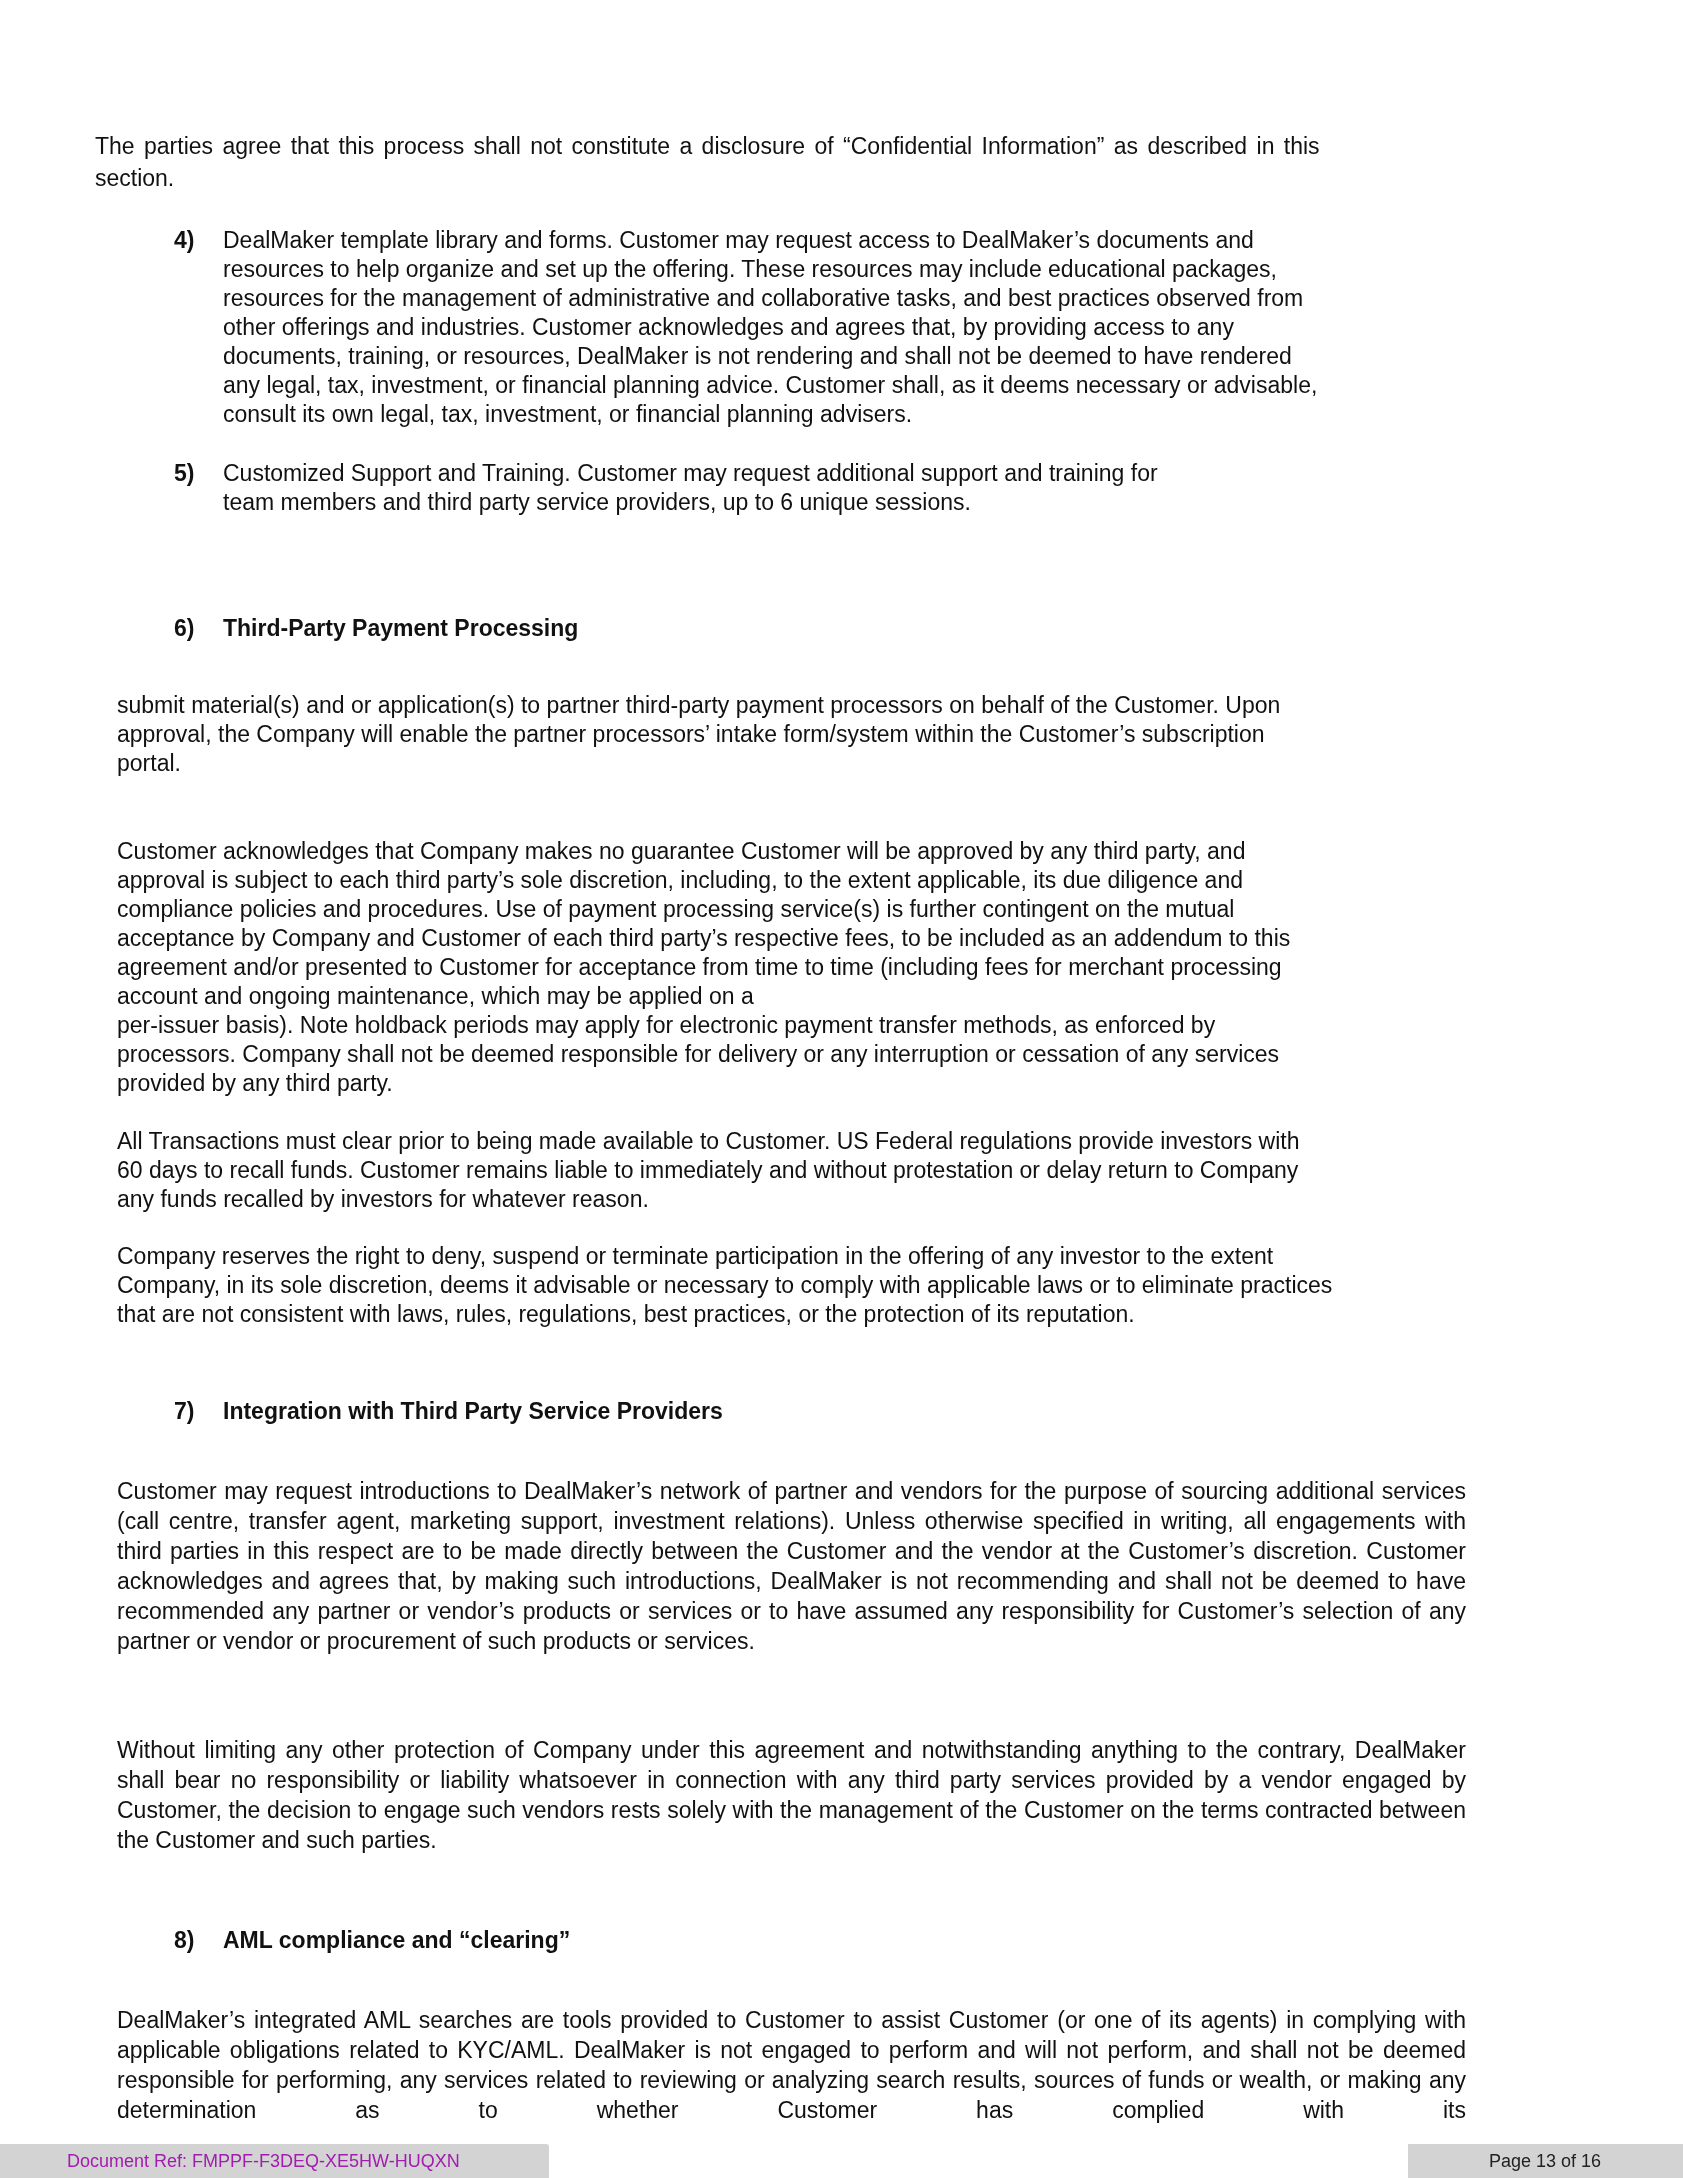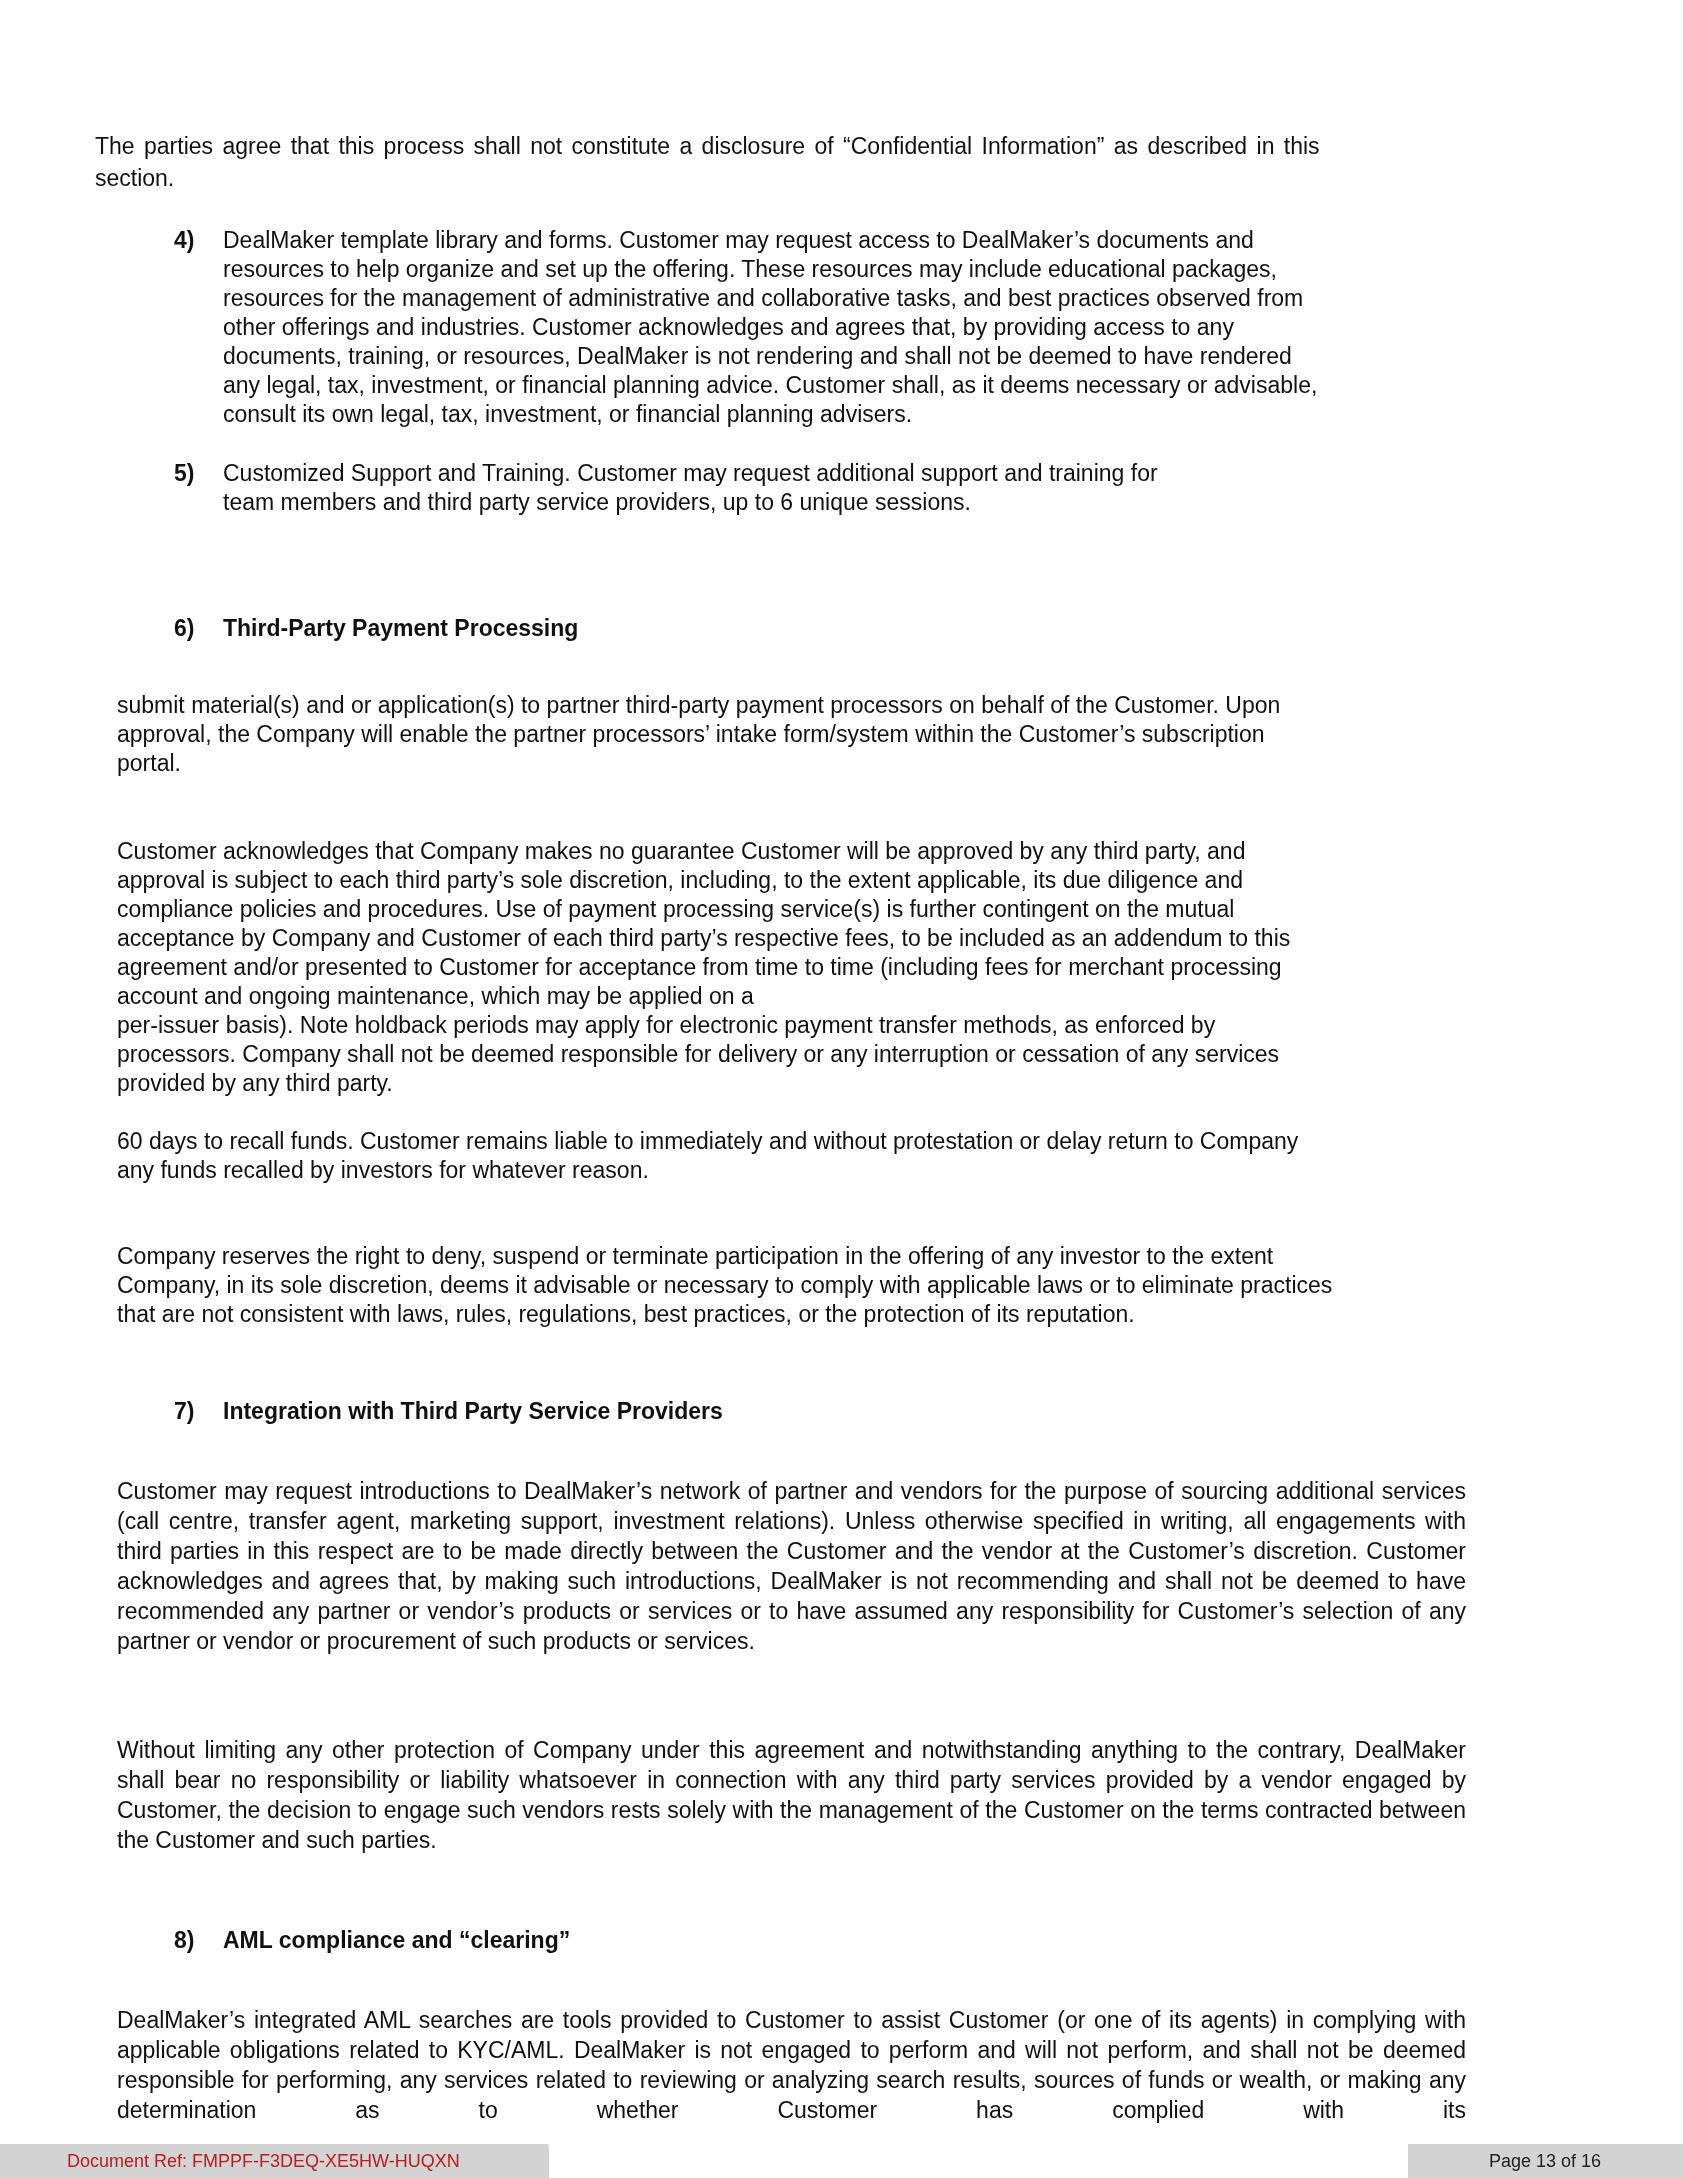--- a/index.html
+++ b/index.html
@@ -67,21 +67,21 @@
   .line { display: block; white-space: nowrap; }
 
   
   .footer-left {
     left: 0; top: 2144px; width: 549px; height: 34px;
     background: #d3d3d3;
     border-top-right-radius: 3px;
   }
   .footer-left span {
     position: absolute; left: 67px; top: 7px;
-    font-size: 18px; color: #b91c1c;
+    font-size: 18px; color: #a21caf;
   }
   .footer-right {
     left: 1408px; top: 2144px; width: 275px; height: 34px;
     background: #d3d3d3;
   }
   .footer-right span {
     position: absolute; left: 81px; top: 7px;
     font-size: 18px; color: #222;
   }
 </style>
@@ -132,20 +132,21 @@
     <span class="line">compliance policies and procedures. Use of payment processing service(s) is further contingent on the mutual</span>
     <span class="line">acceptance by Company and Customer of each third party’s respective fees, to be included as an addendum to this</span>
     <span class="line">agreement and/or presented to Customer for acceptance from time to time (including fees for merchant processing</span>
     <span class="line">account and ongoing maintenance, which may be applied on a</span>
     <span class="line">per-issuer basis). Note holdback periods may apply for electronic payment transfer methods, as enforced by</span>
     <span class="line">processors. Company shall not be deemed responsible for delivery or any interruption or cessation of any services</span>
     <span class="line">provided by any third party.</span>
   </div>
 
   <div class="abs para" style="top:1127px;">
+    <span class="line">All Transactions must clear prior to being made available to Customer. US Federal regulations provide investors with</span>
     <span class="line">60 days to recall funds. Customer remains liable to immediately and without protestation or delay return to Company</span>
     <span class="line">any funds recalled by investors for whatever reason.</span>
   </div>
 
   <div class="abs para" style="top:1242px;">
     <span class="line">Company reserves the right to deny, suspend or terminate participation in the offering of any investor to the extent</span>
     <span class="line">Company, in its sole discretion, deems it advisable or necessary to comply with applicable laws or to eliminate practices</span>
     <span class="line">that are not consistent with laws, rules, regulations, best practices, or the protection of its reputation.</span>
   </div>
 

